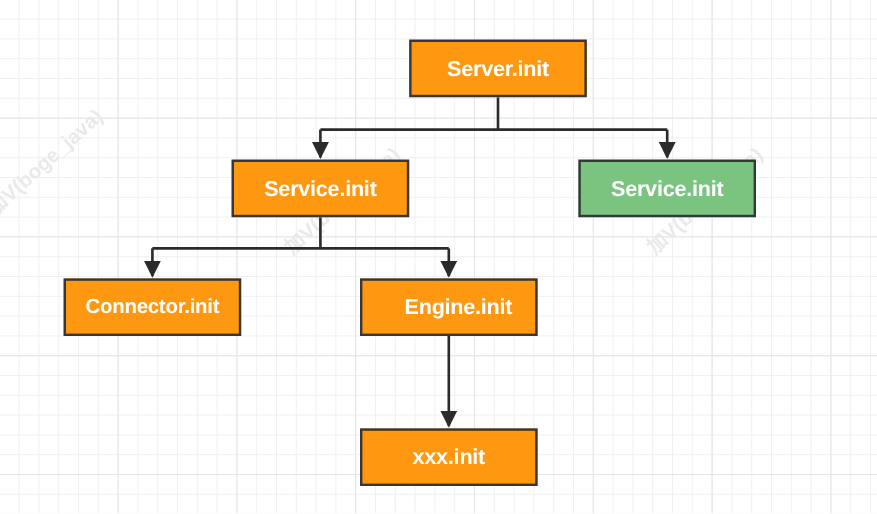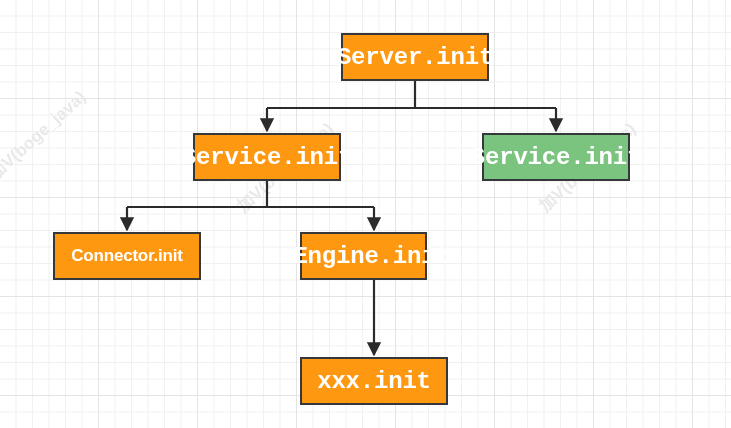--- a/index.html
+++ b/index.html
@@ -65,21 +65,21 @@
     color: #ffffff;
     font-family: "Liberation Sans", sans-serif;
     font-weight: 700;
     letter-spacing: -0.2px;
     text-align: center;
     white-space: nowrap;
   }
   .node.orange { background: #ff9811; }
   .node.green  { background: #7ac47f; }
 
-  .fs-big   { font-size: 24px; font-family: Liberation Mono, monospace; }
+  .fs-big   { font-size: 18px; }
   .fs-small { font-size: 17px; align-items: center; }
 </style>
 </head>
 <body>
 
 <div id="canvas">
 
   <div class="watermark wm-a">加V(boge_java)</div>
   <div class="watermark wm-b">加V(boge_java)</div>
   <div class="watermark wm-c">加V(boge_java)</div>
@@ -122,21 +122,21 @@
   </div>
 
   <div class="node green fs-big" style="left:482px; top:133px; width:148px; height:48px;">
     <span>Service.init</span>
   </div>
 
   <div class="node orange fs-small" style="left:53px;  top:232px; width:148px; height:48px;">
     <span>Connector.init</span>
   </div>
 
-  <div class="node orange fs-big" style="left:300px; top:232px; width:127px; height:48px;padding-left:16px;">
+  <div class="node orange fs-big" style="left:300px; top:232px; width:148px; height:48px;padding-left:16px;">
     <span>Engine.init</span>
   </div>
 
   <div class="node orange fs-big" style="left:300px; top:357px; width:148px; height:48px;justify-content:center;">
     <span>xxx.init</span>
   </div>
 
 </div>
 
 </body></html>

